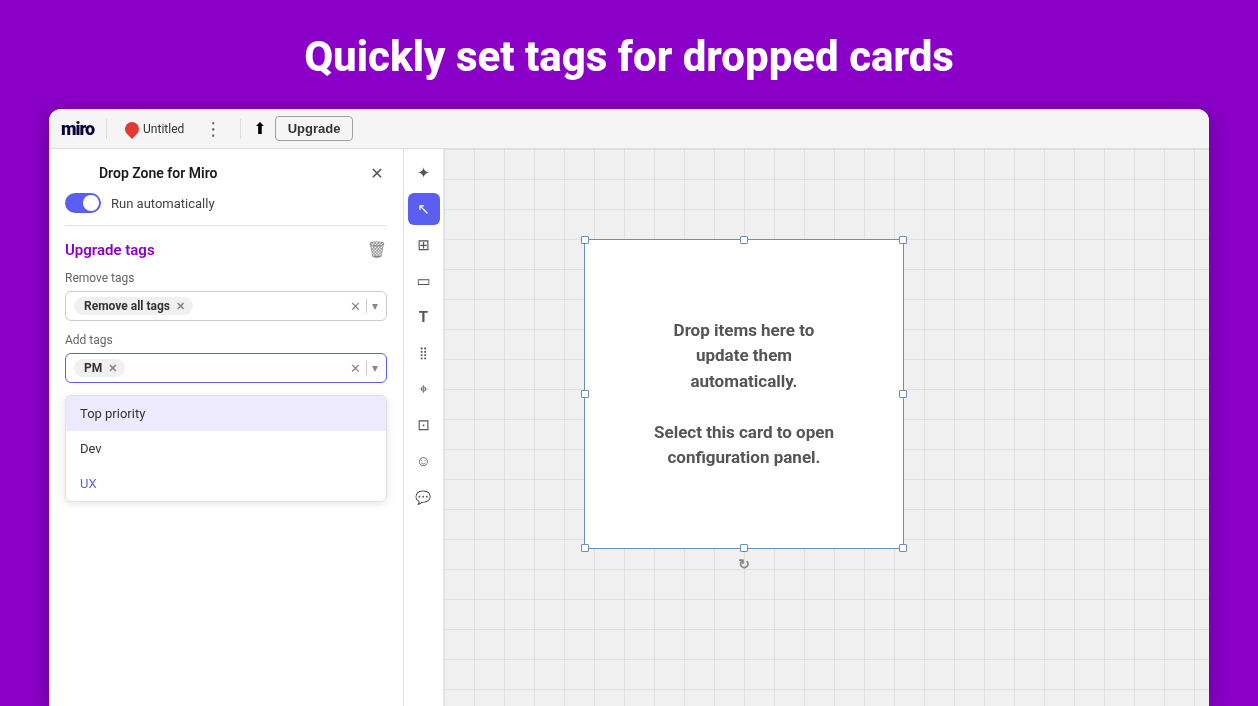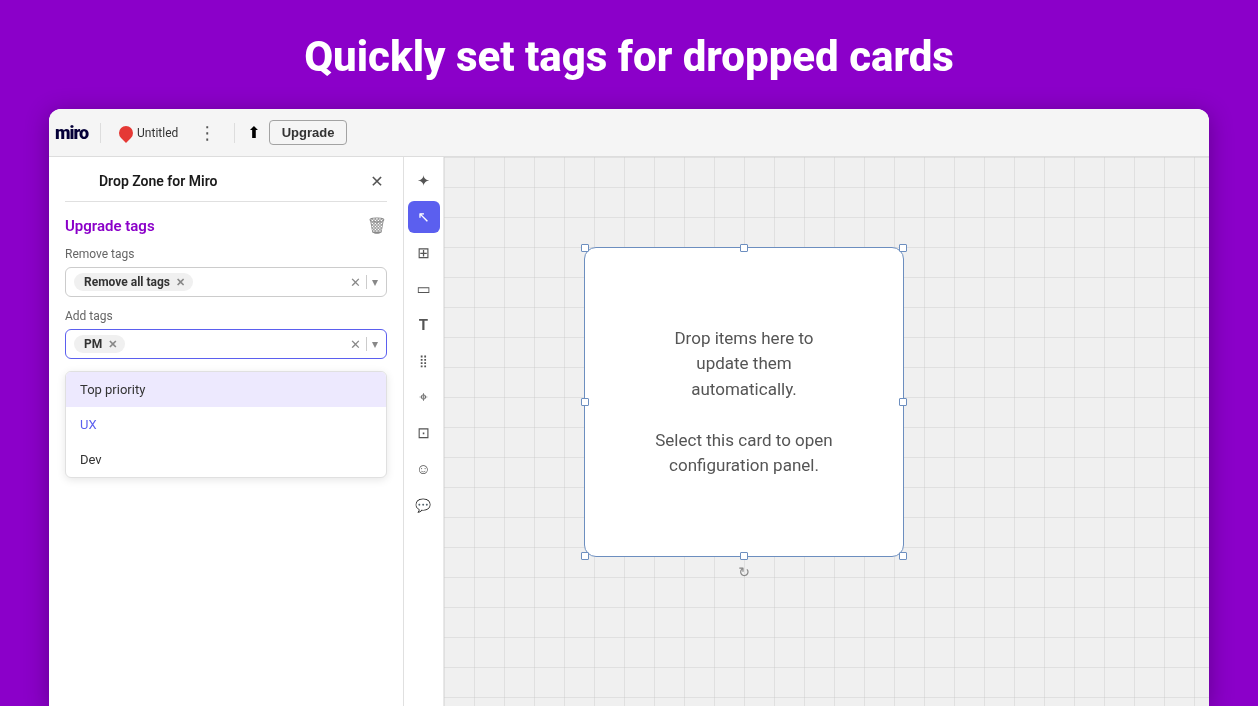--- a/index.html
+++ b/index.html
@@ -29,25 +29,25 @@
       flex: 1;
       overflow: hidden;
       display: flex;
       flex-direction: column;
       box-shadow: 0 4px 24px rgba(0,0,0,0.3);
     }
 
     .browser-toolbar {
       background: #f5f5f5;
       border-bottom: 1px solid #ddd;
-      padding: 6px 6px;
+      padding: 6px 12px;
       display: flex;
       align-items: center;
       gap: 8px;
-      height: 48px;
+      height: 40px;
     }
 
     .miro-logo {
       font-size: 18px;
       font-weight: 900;
       color: #050038;
       letter-spacing: -1px;
     }
 
     .toolbar-divider {
@@ -333,27 +333,28 @@
     }
 
     .drop-zone-card {
       position: absolute;
       top: 90px;
       left: 140px;
       width: 320px;
       height: 310px;
       background: white;
       border: 1.5px solid #6c8ebf;
-      border-radius: 12px;
+      border-radius: 0;
       display: flex;
       flex-direction: column;
       align-items: center;
       justify-content: center;
       padding: 14px;
       text-align: center;
+      font-weight: bold;
     }
 
     .card-text {
       font-size: 17px;
       color: #555;
       line-height: 1.5;
     }
 
     
     .handle {
@@ -410,20 +411,24 @@
 
   <div class="app-body">
 
     <div class="left-panel">
 
       <div class="panel-header">
         <span class="panel-title">Drop Zone for Miro</span>
         <div class="close-btn">✕</div>
       </div>
 
+      <div class="toggle-row">
+        <div class="toggle"></div>
+        <span class="toggle-label">Run automatically</span>
+      </div>
 
       <div class="panel-divider"></div>
 
       <div class="section-header">
         <span class="section-title">Upgrade tags</span>
         <span class="trash-icon">🗑</span>
       </div>
 
       <div class="field-group">
         <div class="field-label">Remove tags</div>
@@ -452,22 +457,22 @@
           <div class="tag-input-controls">
             <span class="ctrl-x">✕</span>
             <div class="ctrl-divider"></div>
             <span class="ctrl-chevron">▾</span>
           </div>
         </div>
       </div>
 
       <div class="dropdown">
         <div class="dropdown-item highlighted">Top priority</div>
+        <div class="dropdown-item">Dev</div>
         <div class="dropdown-item ux-item">UX</div>
-        <div class="dropdown-item">Dev</div>
       </div>
 
     </div>
 
     <div class="sidebar-toolbar">
       <div class="sidebar-tool">✦</div>
       <div class="sidebar-tool active">↖</div>
       <div class="sidebar-tool">⊞</div>
       <div class="sidebar-tool">▭</div>
       <div class="sidebar-tool" style="font-weight:700;">T</div>

